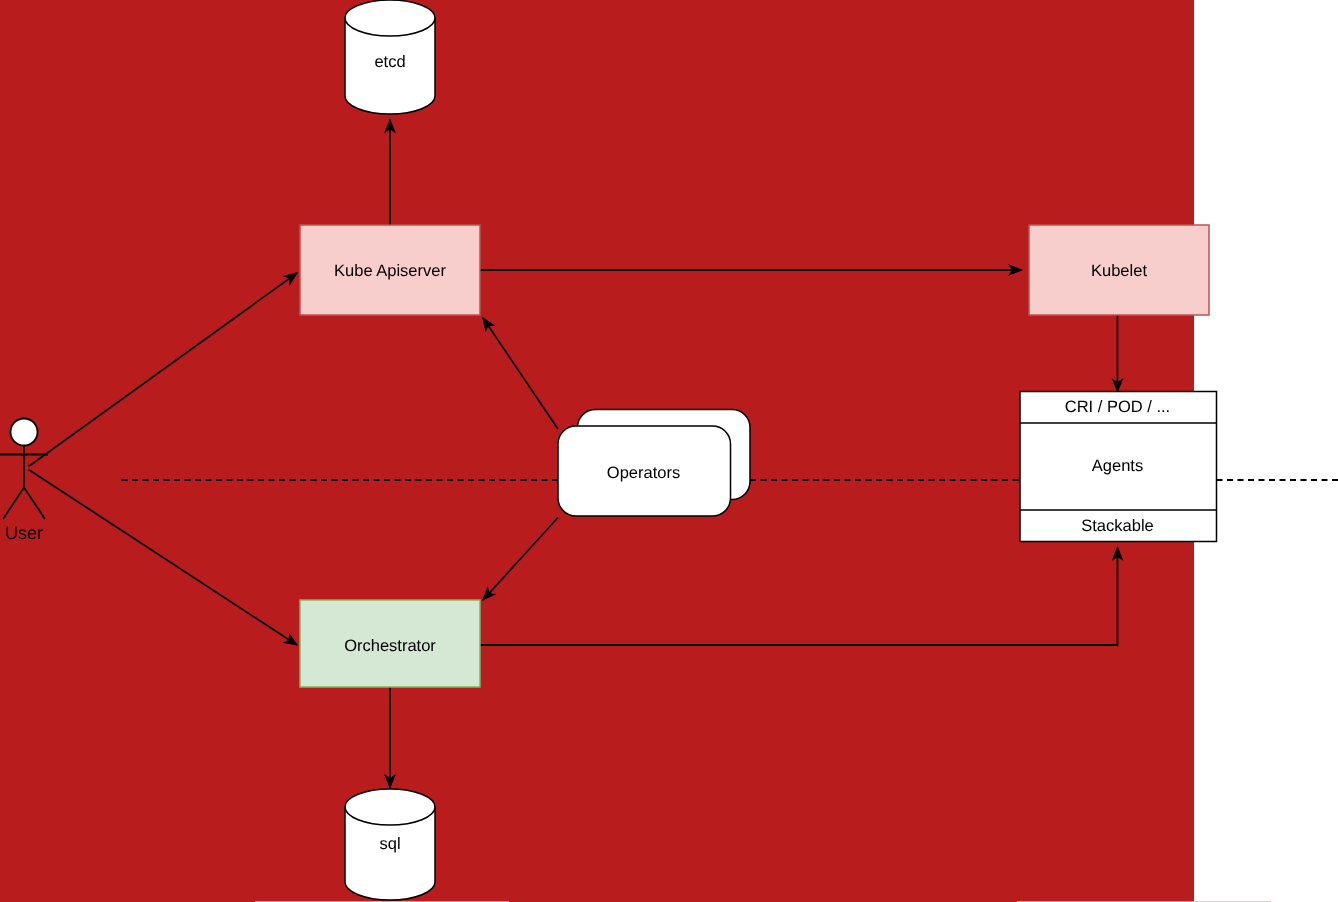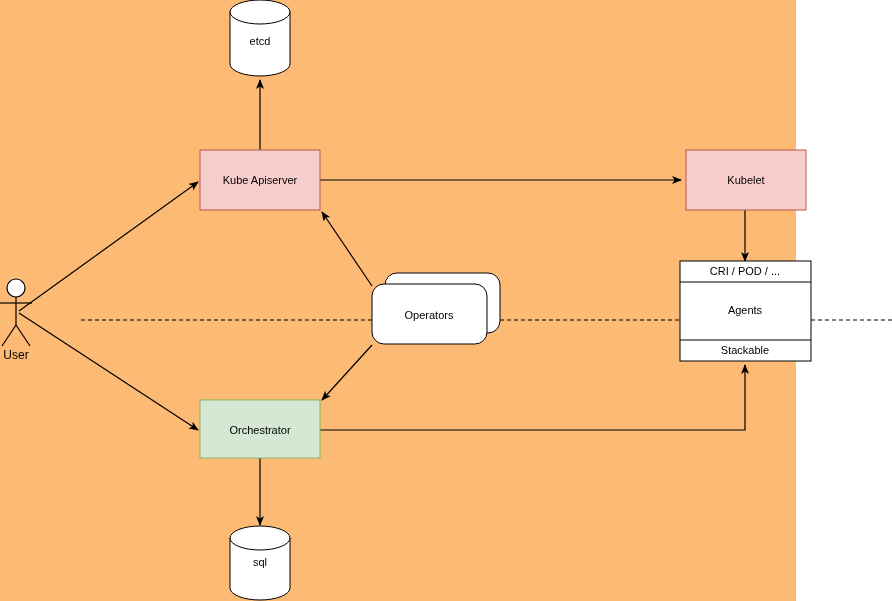--- a/index.html
+++ b/index.html
@@ -10,21 +10,21 @@
   body {
     width: 892px;
     height: 601px;
     font-family: "Liberation Sans", sans-serif;
     overflow: hidden;
   }
   #canvas {
     position: relative;
     width: 796px;
     height: 601px;
-    background: #fdba74;
+    background: #b91c1c;
   }
   svg.diagram {
     position: absolute;
     top: 0;
     left: 0;
     width: 892px;
     height: 601px;
   }
   .node-label {
     font-family: "Liberation Sans", sans-serif;

